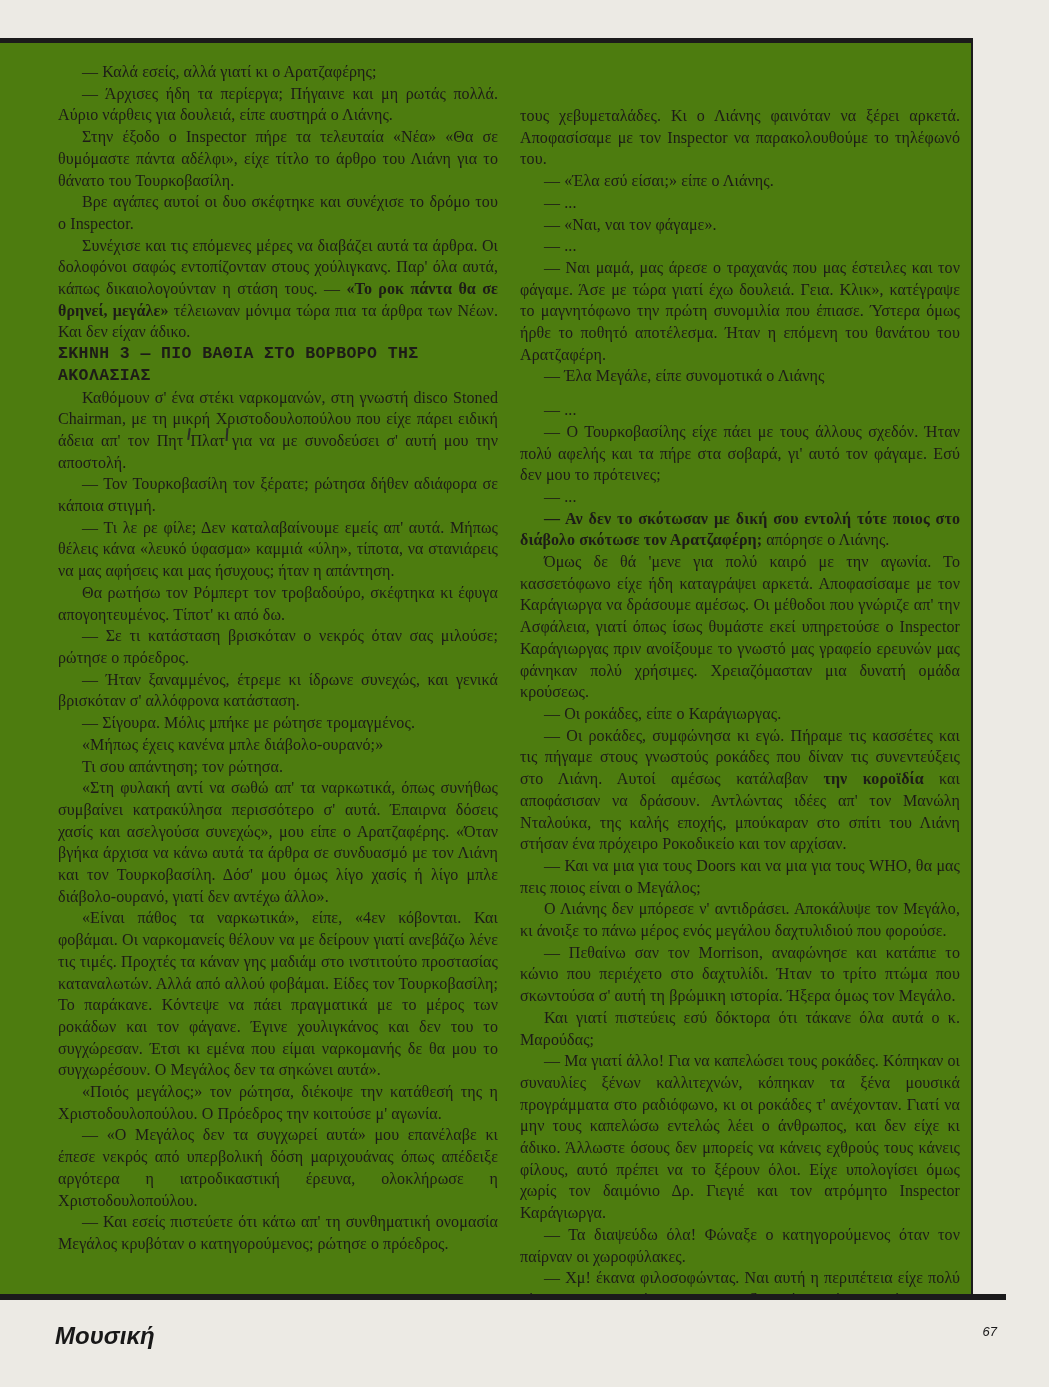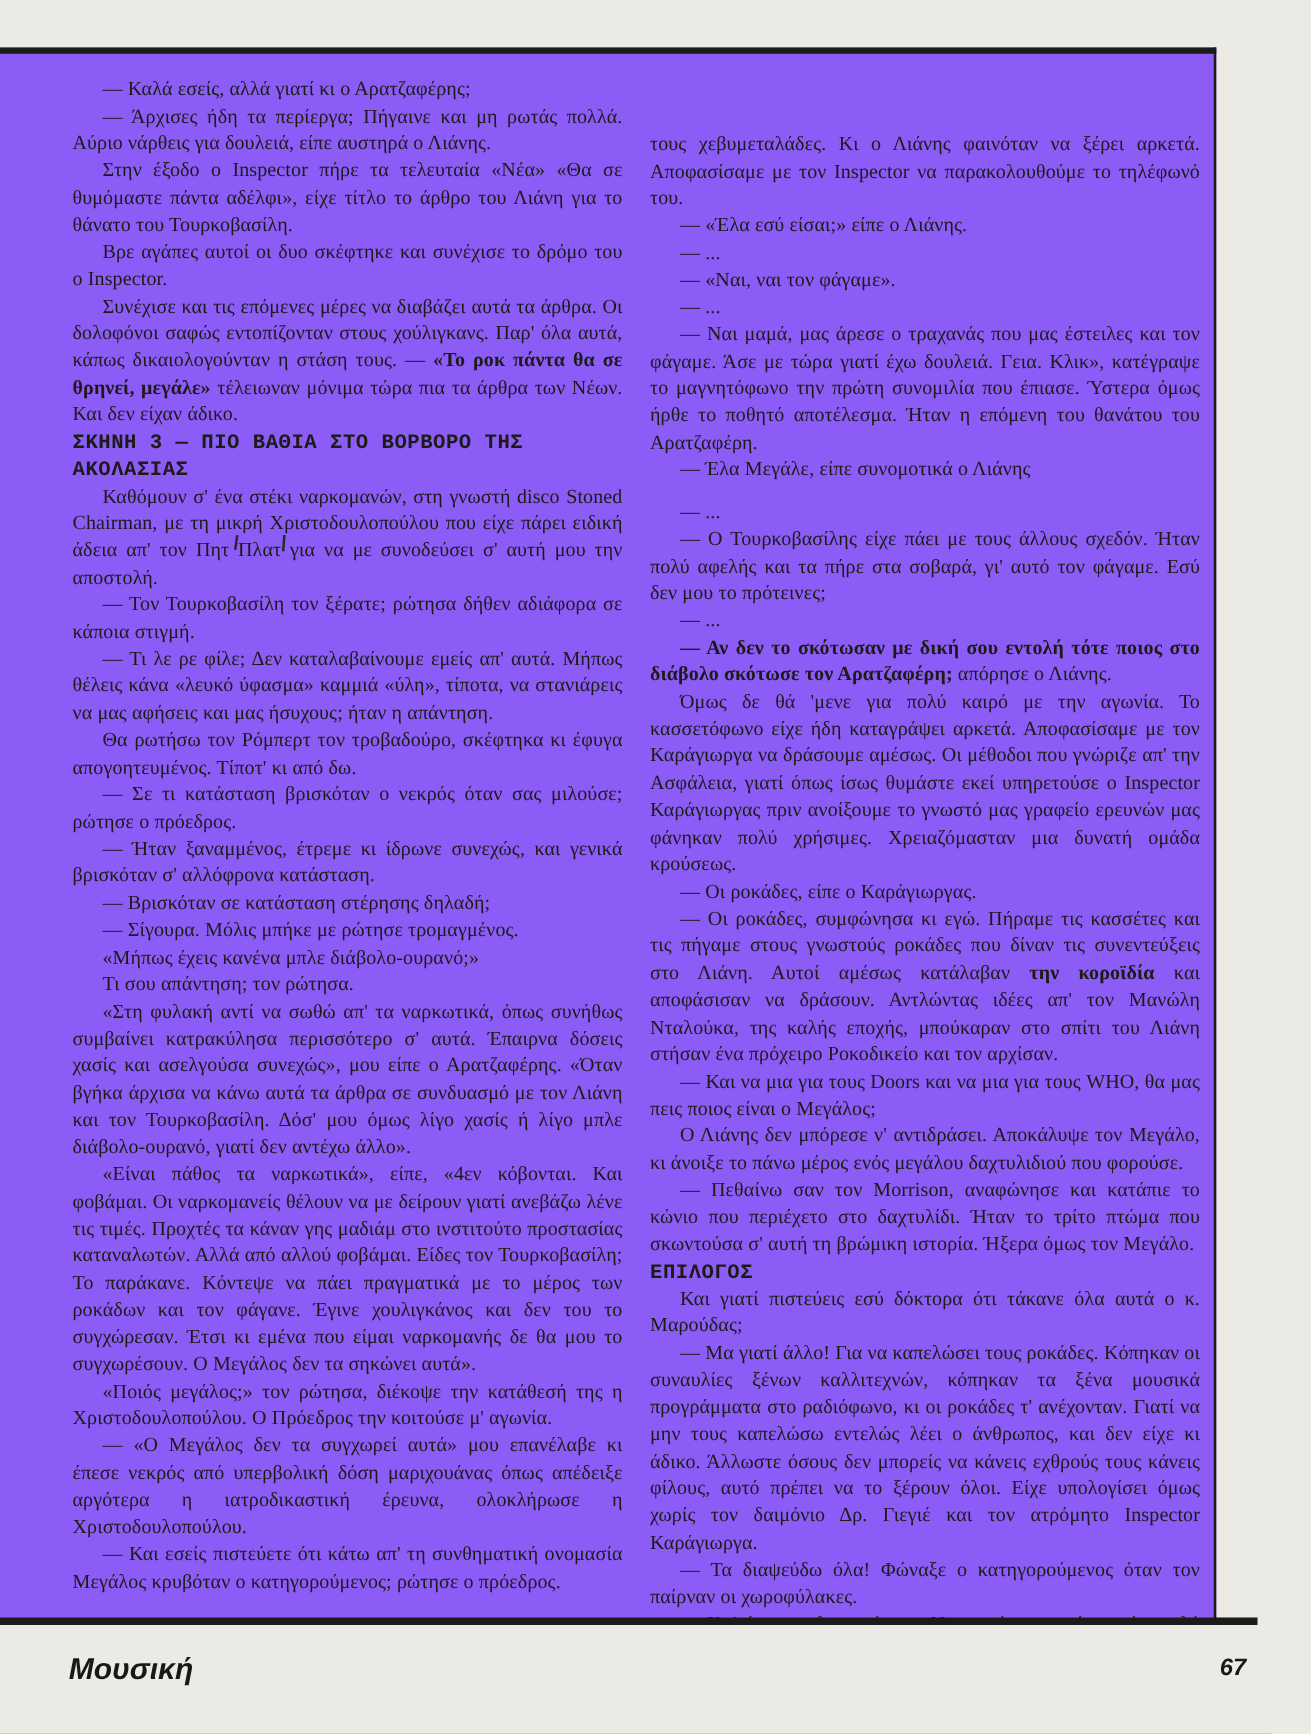--- a/index.html
+++ b/index.html
@@ -11,21 +11,21 @@
     color: #1d1b18;
     overflow: hidden;
   }
   .article-box {
     position: absolute;
     left: 0; top: 38px;
     width: 973px; height: 1258px;
     box-sizing: border-box;
     border-top: 5px solid #1b1b1b;
     border-right: 2px solid #1b1b1b;
-    background: #8b5cf6;
+    background: #4d7c0f;
     overflow: hidden;
   }
   .bottom-rule {
     position: absolute;
     left: 0; top: 1294px;
     width: 1006px; height: 6px;
     background: #1b1b1b;
   }
   .columns {
     display: flex;
@@ -66,23 +66,23 @@
     font-family: "Liberation Sans", "DejaVu Sans", sans-serif;
     font-weight: bold;
     font-style: italic;
     font-size: 24px;
     color: #181818;
   }
   .footer .pagenum {
     position: absolute;
     right: 52px; top: 8px;
     font-family: "Liberation Sans", "DejaVu Sans", sans-serif;
-    font-weight: bold;
+    font-weight: normal;
     font-style: italic;
-    font-size: 19px;
+    font-size: 13px;
     color: #181818;
   }
   
   .ink-marks {
     position: absolute;
     left: 188px; top: 428px;
     width: 46px; height: 14px;
     pointer-events: none;
   }
   .ink-marks span {
@@ -104,21 +104,20 @@
         <p class="para"><span>Στην έξοδο ο Inspector πήρε τα τελευταία «Νέα» «Θα σε θυμόμαστε πάντα αδέλφι», είχε τίτλο το άρθρο του Λιάνη για το θάνατο του Τουρκοβασίλη.</span></p>
         <p class="para"><span>Βρε αγάπες αυτοί οι δυο σκέφτηκε και συνέχισε το δρόμο του ο Inspector.</span></p>
         <p class="para"><span>Συνέχισε και τις επόμενες μέρες να διαβάζει αυτά τα άρθρα. Οι δολοφόνοι σαφώς εντοπίζονταν στους χούλιγκανς. Παρ' όλα αυτά, κάπως δικαιολογούνταν η στάση τους. — </span><b>«Το ροκ πάντα θα σε θρηνεί, μεγάλε»</b><span> τέλειωναν μόνιμα τώρα πια τα άρθρα των Νέων. Και δεν είχαν άδικο.</span></p>
         <h3 class="heading"><span>ΣΚΗΝΗ 3 — ΠΙΟ ΒΑΘΙΑ ΣΤΟ ΒΟΡΒΟΡΟ ΤΗΣ ΑΚΟΛΑΣΙΑΣ</span></h3>
         <p class="para"><span>Καθόμουν σ' ένα στέκι ναρκομανών, στη γνωστή disco Stoned Chairman, με τη μικρή Χριστοδουλοπούλου που είχε πάρει ειδική άδεια απ' τον Πητ Πλατ για να με συνοδεύσει σ' αυτή μου την αποστολή.</span></p>
         <p class="para"><span>— Τον Τουρκοβασίλη τον ξέρατε; ρώτησα δήθεν αδιάφορα σε κάποια στιγμή.</span></p>
         <p class="para"><span>— Τι λε ρε φίλε; Δεν καταλαβαίνουμε εμείς απ' αυτά. Μήπως θέλεις κάνα «λευκό ύφασμα» καμμιά «ύλη», τίποτα, να στανιάρεις να μας αφήσεις και μας ήσυχους; ήταν η απάντηση.</span></p>
         <p class="para"><span>Θα ρωτήσω τον Ρόμπερτ τον τροβαδούρο, σκέφτηκα κι έφυγα απογοητευμένος. Τίποτ' κι από δω.</span></p>
         <p class="para"><span>— Σε τι κατάσταση βρισκόταν ο νεκρός όταν σας μιλούσε; ρώτησε ο πρόεδρος.</span></p>
         <p class="para"><span>— Ήταν ξαναμμένος, έτρεμε κι ίδρωνε συνεχώς, και γενικά βρισκόταν σ' αλλόφρονα κατάσταση.</span></p>
-        <p class="para"><span>— Βρισκόταν σε κατάσταση στέρησης δηλαδή;</span></p>
         <p class="para"><span>— Σίγουρα. Μόλις μπήκε με ρώτησε τρομαγμένος.</span></p>
         <p class="para"><span>«Μήπως έχεις κανένα μπλε διάβολο-ουρανό;»</span></p>
         <p class="para"><span>Τι σου απάντηση; τον ρώτησα.</span></p>
         <p class="para"><span>«Στη φυλακή αντί να σωθώ απ' τα ναρκωτικά, όπως συνήθως συμβαίνει κατρακύλησα περισσότερο σ' αυτά. Έπαιρνα δόσεις χασίς και ασελγούσα συνεχώς», μου είπε ο Αρατζαφέρης. «Όταν βγήκα άρχισα να κάνω αυτά τα άρθρα σε συνδυασμό με τον Λιάνη και τον Τουρκοβασίλη. Δόσ' μου όμως λίγο χασίς ή λίγο μπλε διάβολο-ουρανό, γιατί δεν αντέχω άλλο».</span></p>
         <p class="para"><span>«Είναι πάθος τα ναρκωτικά», είπε, «4εν κόβονται. Και φοβάμαι. Οι ναρκομανείς θέλουν να με δείρουν γιατί ανεβάζω λένε τις τιμές. Προχτές τα κάναν γης μαδιάμ στο ινστιτούτο προστασίας καταναλωτών. Αλλά από αλλού φοβάμαι. Είδες τον Τουρκοβασίλη; Το παράκανε. Κόντεψε να πάει πραγματικά με το μέρος των ροκάδων και τον φάγανε. Έγινε χουλιγκάνος και δεν του το συγχώρεσαν. Έτσι κι εμένα που είμαι ναρκομανής δε θα μου το συγχωρέσουν. Ο Μεγάλος δεν τα σηκώνει αυτά».</span></p>
         <p class="para"><span>«Ποιός μεγάλος;» τον ρώτησα, διέκοψε την κατάθεσή της η Χριστοδουλοπούλου. Ο Πρόεδρος την κοιτούσε μ' αγωνία.</span></p>
         <p class="para"><span>— «Ο Μεγάλος δεν τα συγχωρεί αυτά» μου επανέλαβε κι έπεσε νεκρός από υπερβολική δόση μαριχουάνας όπως απέδειξε αργότερα η ιατροδικαστική έρευνα, ολοκλήρωσε η Χριστοδουλοπούλου.</span></p>
         <p class="para"><span>— Και εσείς πιστεύετε ότι κάτω απ' τη συνθηματική ονομασία Μεγάλος κρυβόταν ο κατηγορούμενος; ρώτησε ο πρόεδρος.</span></p>
       </div>
     <div class="col">
@@ -132,21 +131,20 @@
         <p class="para sp"><span>— ...</span></p>
         <p class="para"><span>— Ο Τουρκοβασίλης είχε πάει με τους άλλους σχεδόν. Ήταν πολύ αφελής και τα πήρε στα σοβαρά, γι' αυτό τον φάγαμε. Εσύ δεν μου το πρότεινες;</span></p>
         <p class="para"><span>— ...</span></p>
         <p class="para"><b>— Αν δεν το σκότωσαν με δική σου εντολή τότε ποιος στο διάβολο σκότωσε τον Αρατζαφέρη;</b><span> απόρησε ο Λιάνης.</span></p>
         <p class="para"><span>Όμως δε θά 'μενε για πολύ καιρό με την αγωνία. Το κασσετόφωνο είχε ήδη καταγράψει αρκετά. Αποφασίσαμε με τον Καράγιωργα να δράσουμε αμέσως. Οι μέθοδοι που γνώριζε απ' την Ασφάλεια, γιατί όπως ίσως θυμάστε εκεί υπηρετούσε ο Inspector Καράγιωργας πριν ανοίξουμε το γνωστό μας γραφείο ερευνών μας φάνηκαν πολύ χρήσιμες. Χρειαζόμασταν μια δυνατή ομάδα κρούσεως.</span></p>
         <p class="para"><span>— Οι ροκάδες, είπε ο Καράγιωργας.</span></p>
         <p class="para"><span>— Οι ροκάδες, συμφώνησα κι εγώ. Πήραμε τις κασσέτες και τις πήγαμε στους γνωστούς ροκάδες που δίναν τις συνεντεύξεις στο Λιάνη. Αυτοί αμέσως κατάλαβαν </span><b>την κοροϊδία</b><span> και αποφάσισαν να δράσουν. Αντλώντας ιδέες απ' τον Μανώλη Νταλούκα, της καλής εποχής, μπούκαραν στο σπίτι του Λιάνη στήσαν ένα πρόχειρο Ροκοδικείο και τον αρχίσαν.</span></p>
         <p class="para"><span>— Και να μια για τους Doors και να μια για τους WHO, θα μας πεις ποιος είναι ο Μεγάλος;</span></p>
         <p class="para"><span>Ο Λιάνης δεν μπόρεσε ν' αντιδράσει. Αποκάλυψε τον Μεγάλο, κι άνοιξε το πάνω μέρος ενός μεγάλου δαχτυλιδιού που φορούσε.</span></p>
         <p class="para"><span>— Πεθαίνω σαν τον Morrison, αναφώνησε και κατάπιε το κώνιο που περιέχετο στο δαχτυλίδι. Ήταν το τρίτο πτώμα που σκωντούσα σ' αυτή τη βρώμικη ιστορία. Ήξερα όμως τον Μεγάλο.</span></p>
-        <h3 class="heading"><span>ΕΠΙΛΟΓΟΣ</span></h3>
         <p class="para"><span>Και γιατί πιστεύεις εσύ δόκτορα ότι τάκανε όλα αυτά ο κ. Μαρούδας;</span></p>
         <p class="para"><span>— Μα γιατί άλλο! Για να καπελώσει τους ροκάδες. Κόπηκαν οι συναυλίες ξένων καλλιτεχνών, κόπηκαν τα ξένα μουσικά προγράμματα στο ραδιόφωνο, κι οι ροκάδες τ' ανέχονταν. Γιατί να μην τους καπελώσω εντελώς λέει ο άνθρωπος, και δεν είχε κι άδικο. Άλλωστε όσους δεν μπορείς να κάνεις εχθρούς τους κάνεις φίλους, αυτό πρέπει να το ξέρουν όλοι. Είχε υπολογίσει όμως χωρίς τον δαιμόνιο Δρ. Γιεγιέ και τον ατρόμητο Inspector Καράγιωργα.</span></p>
         <p class="para"><span>— Τα διαψεύδω όλα! Φώναξε ο κατηγορούμενος όταν τον παίρναν οι χωροφύλακες.</span></p>
         <p class="para"><span>— Χμ! έκανα φιλοσοφώντας. Ναι αυτή η περιπέτεια είχε πολύ αίμα και ναρκωτικά. Όσο για το σεξ, αυτό τ' αφήνω σε σένα και τη γνωστή κίτρινη σελίδα σου και την ιδιωτική ζωή του διάσημου γαμίκου Πητ-Πλατ. Εγώ, φεύγω για να βρω τους αγαπημένους μου ξανθούς άγγελους, είπα και χαιρέτησα.</span></p>
       </div>
   </div>
 </div>
 
 <div class="ink-marks">
     <span></span>

